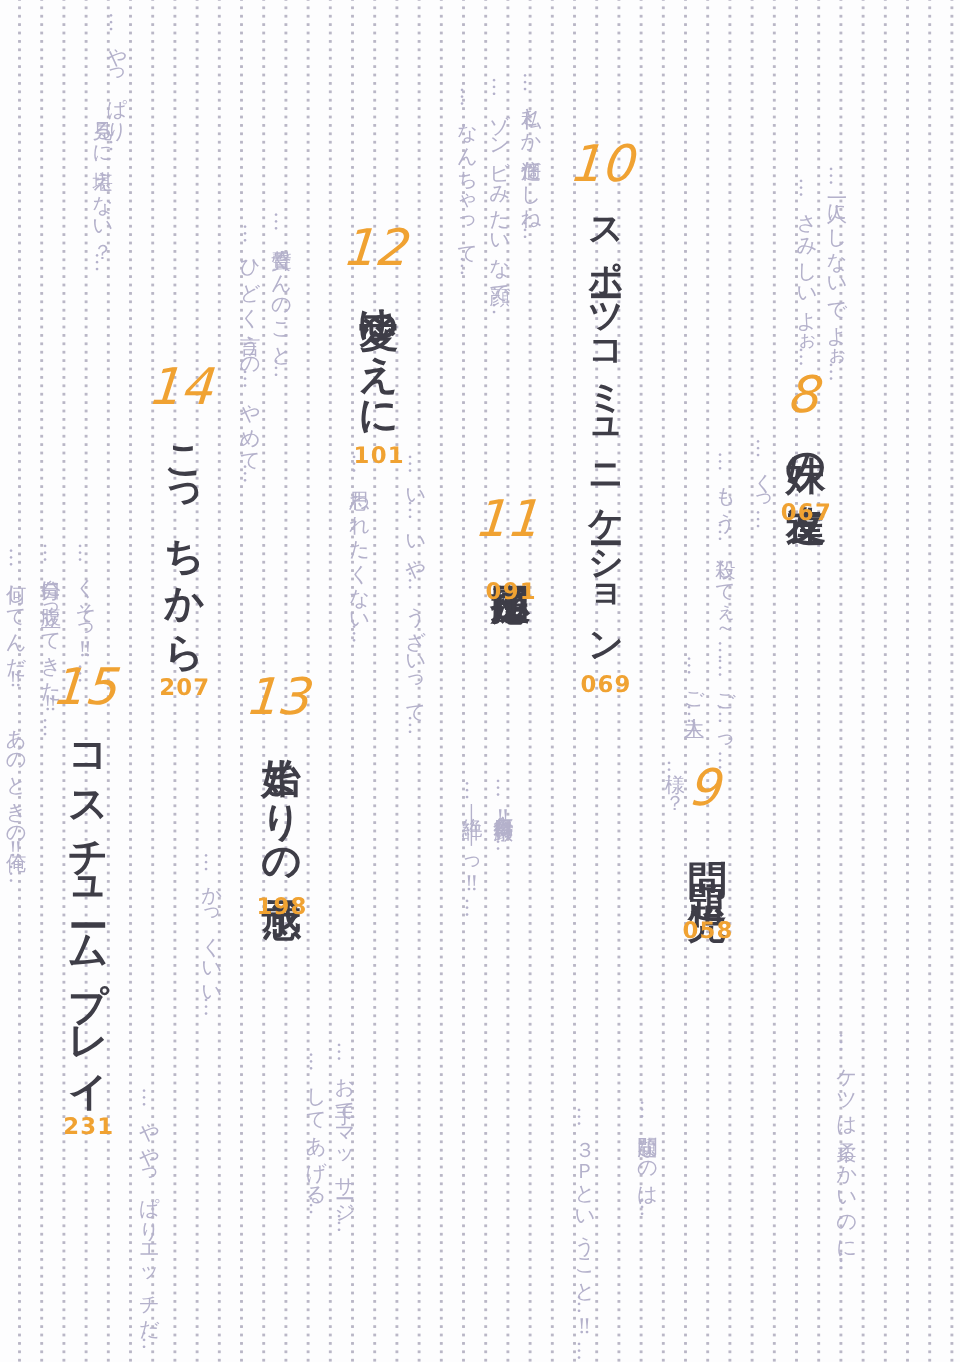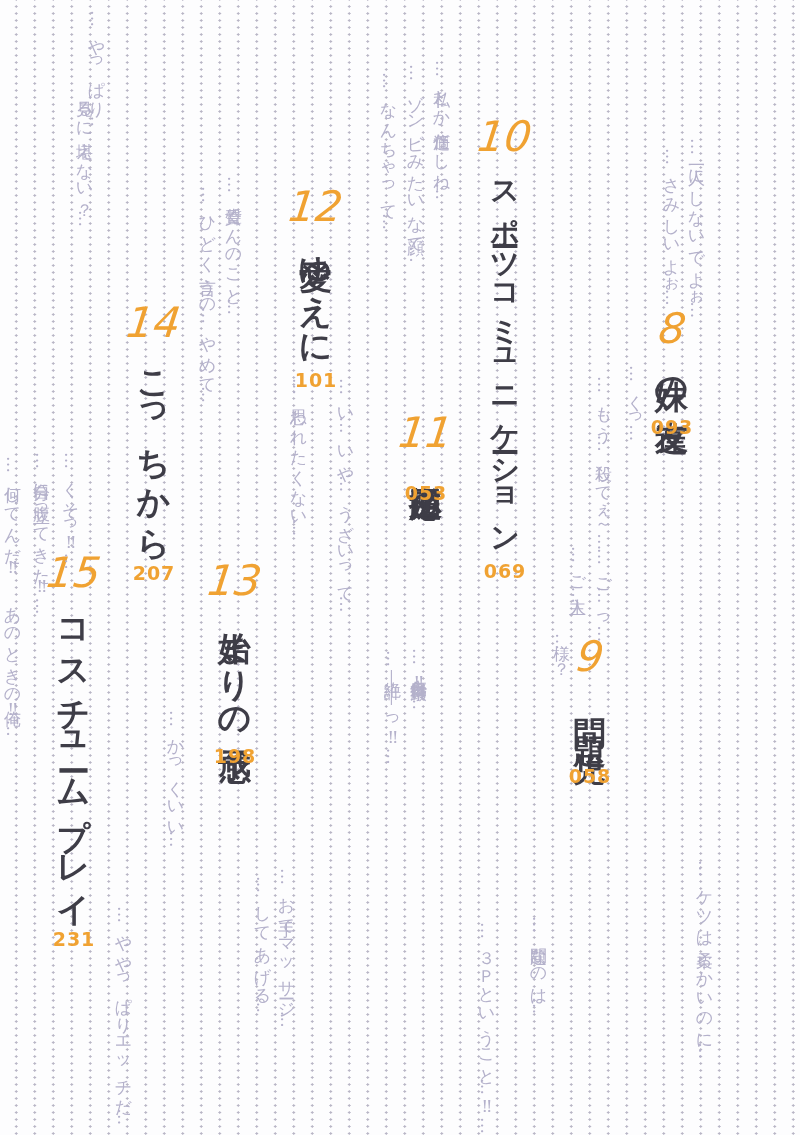--- a/index.html
+++ b/index.html
@@ -38,39 +38,39 @@
   }
 </style>
 </head>
 <body>
 
 <div class="page">
 
   <div class="chapter" style="left:644px;top:308px">
     <div class="ch-num">8</div>
     <div class="ch-title">妹の友達</div>
-    <div class="ch-page">093</div>
+    <div class="ch-page">067</div>
   </div>
 
   <div class="chapter" style="left:562px;top:636px">
     <div class="ch-num">9</div>
     <div class="ch-title spread">問題児</div>
     <div class="ch-page">058</div>
   </div>
 
   <div class="chapter" style="left:477px;top:116px">
     <div class="ch-num">10</div>
     <div class="ch-title small">スポーツコミュニケーション</div>
     <div class="ch-page">069</div>
   </div>
 
   <div class="chapter" style="left:398px;top:412px">
     <div class="ch-num">11</div>
     <div class="ch-title">逆応援団</div>
-    <div class="ch-page">053</div>
+    <div class="ch-page">091</div>
   </div>
 
   <div class="chapter" style="left:288px;top:186px">
     <div class="ch-num">12</div>
     <div class="ch-title">愛ゆえに</div>
     <div class="ch-page">101</div>
   </div>
 
   <div class="chapter" style="left:207px;top:560px">
     <div class="ch-num">13</div>

